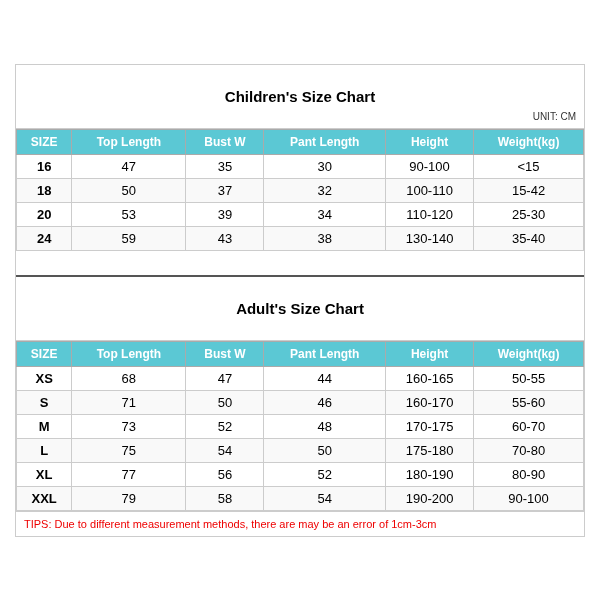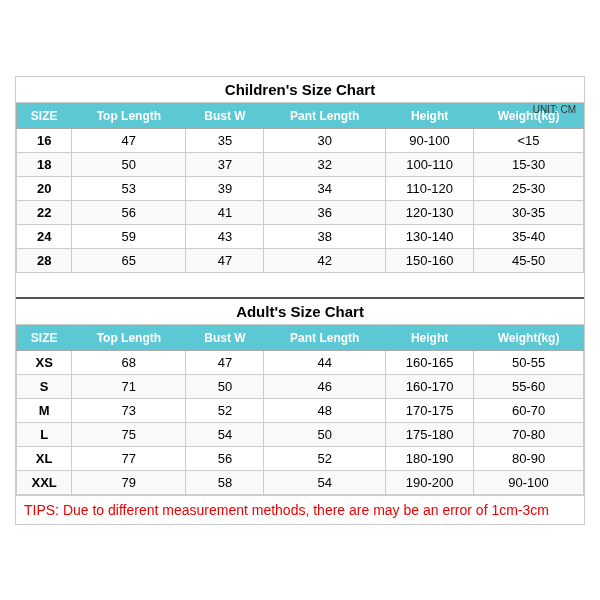--- a/index.html
+++ b/index.html
@@ -14,21 +14,21 @@
       font-size: 13px;
     }
     .chart-container {
       width: 570px;
       border: 1px solid #ccc;
       background: #fff;
     }
     .section-title-row {
       background: #fff;
       text-align: center;
-      padding: 4px 4px;
+      padding: 23px 4px;
       font-size: 15px;
       font-weight: bold;
       position: relative;
       border-bottom: 1px solid #ccc;
     }
     .unit-label {
       position: absolute;
       right: 8px;
       top: 50%;
       transform: translateY(-50%);
@@ -61,21 +61,21 @@
     tr:nth-child(odd) td { background: #fff; }
     .size-col {
       font-weight: bold;
     }
     .adult-section {
       border-top: 2px solid #555;
       margin-top: 24px;
     }
     .tips-row {
       padding: 6px 8px;
-      font-size: 14px;
+      font-size: 11px;
       color: #e00;
       border-top: 1px solid #ccc;
     }
   </style>
 </head>
 <body>
 
 <div class="chart-container">
 
   <div class="section-title-row">
@@ -101,53 +101,37 @@
           <td>30</td>
           <td>90-100</td>
           <td>&lt;15</td>
         </tr>
         <tr>
           <td class="size-col">18</td>
           <td>50</td>
           <td>37</td>
           <td>32</td>
           <td>100-110</td>
-          <td>15-30</td>
+          <td>15-42</td>
         </tr>
         <tr>
           <td class="size-col">20</td>
           <td>53</td>
           <td>39</td>
           <td>34</td>
           <td>110-120</td>
           <td>25-30</td>
         </tr>
         <tr>
-          <td class="size-col">22</td>
-          <td>56</td>
-          <td>41</td>
-          <td>36</td>
-          <td>120-130</td>
-          <td>30-35</td>
-        </tr>
-        <tr>
           <td class="size-col">24</td>
           <td>59</td>
           <td>43</td>
           <td>38</td>
           <td>130-140</td>
           <td>35-40</td>
-        </tr>
-        <tr>
-          <td class="size-col">28</td>
-          <td>65</td>
-          <td>47</td>
-          <td>42</td>
-          <td>150-160</td>
-          <td>45-50</td>
         </tr>
       </tbody>
   </table>
 
   <div class="section-title-row adult-section">
     <span>Adult's Size Chart</span>
   </div>
   <table>
     <thead>
       <tr>

